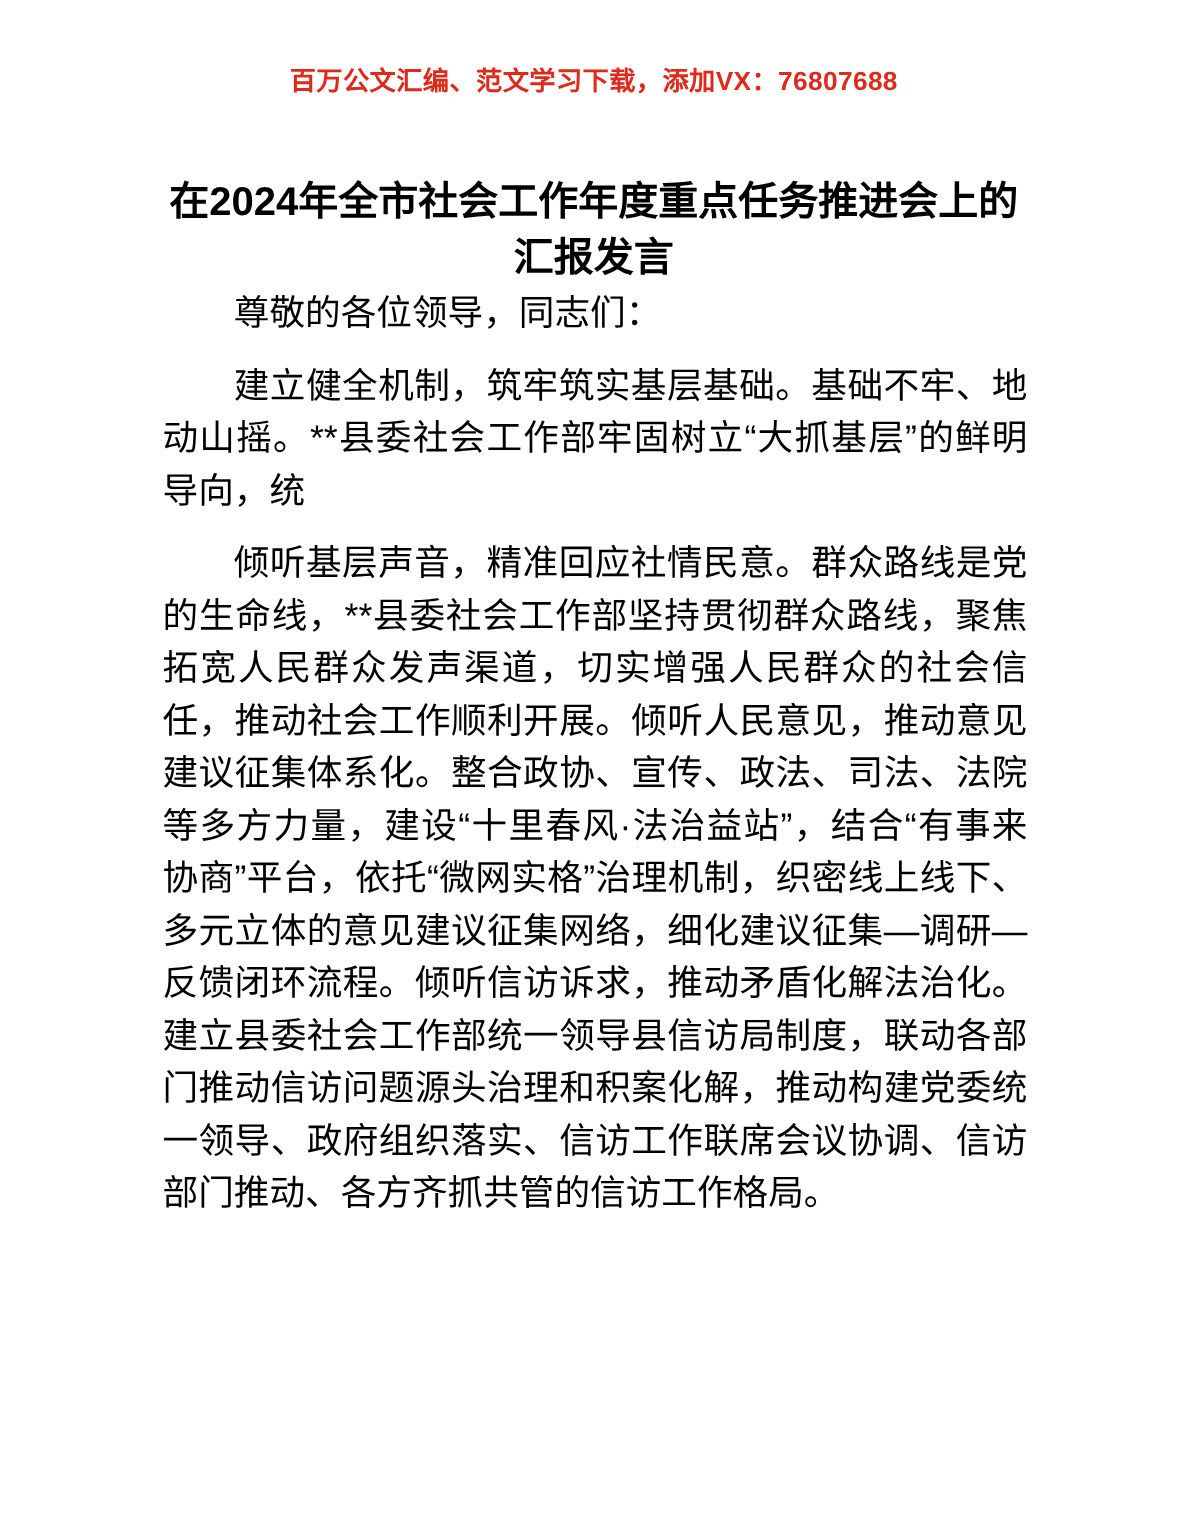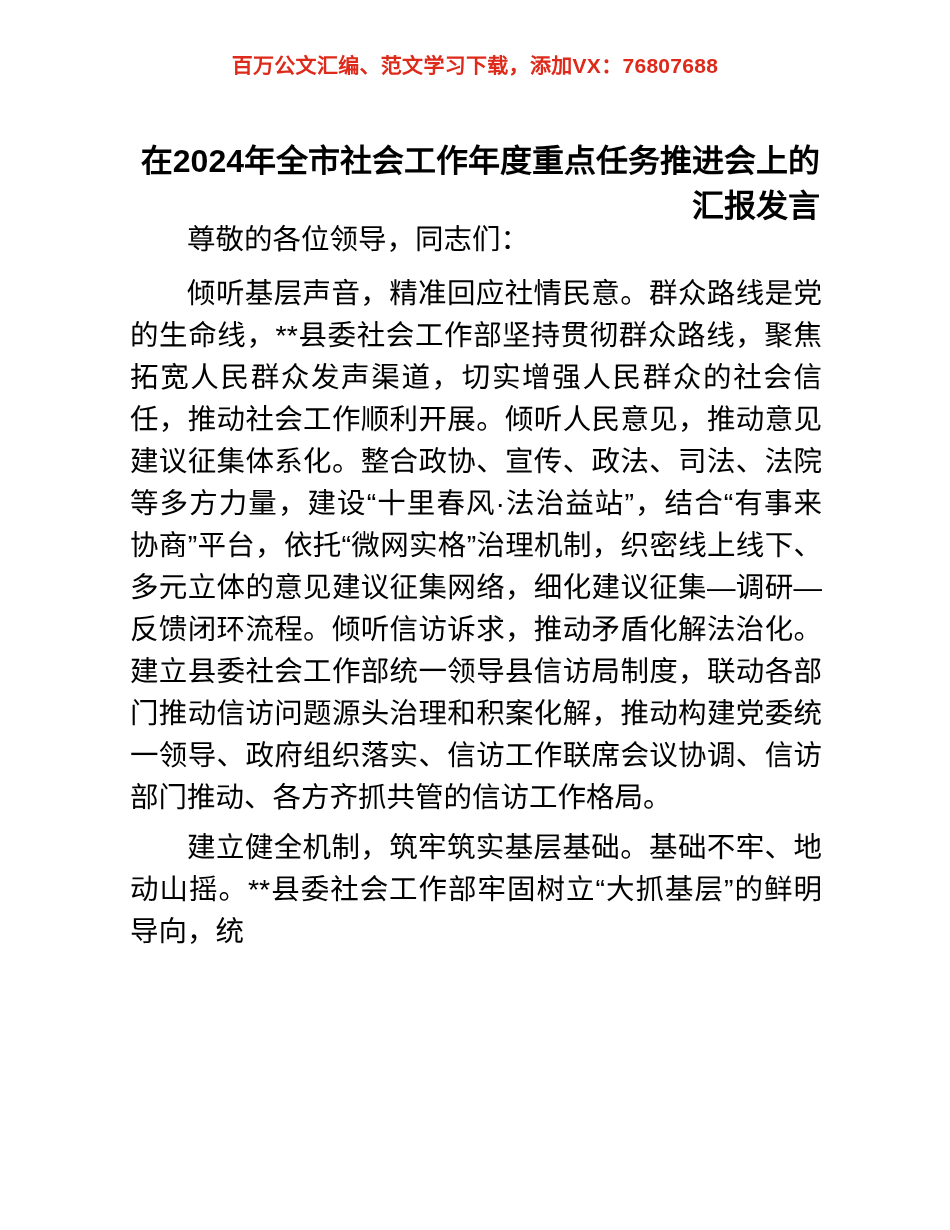--- a/index.html
+++ b/index.html
@@ -37,21 +37,21 @@
     line-height: 1.3;
     white-space: nowrap;
   }
 
   
   .doc-title {
     position: absolute;
     top: 118px;
     left: 130px;
     width: 690px;
-    text-align: right;
+    text-align: center;
     font-size: 32px;
     font-weight: bold;
     color: #000000;
     line-height: 45px;
     letter-spacing: 0px;
   }
 
   
   .doc-body {
     position: absolute;
@@ -59,21 +59,21 @@
     left: 130px;
     width: 692px;
     font-size: 28.5px;
     color: #000000;
     line-height: 42px;
     text-align: justify;
     text-justify: inter-ideograph;
   }
 
   .para {
-    margin: 4px 0 8px 0;
+    margin: 16px 0 8px 0;
     text-indent: 2em;
     text-align: justify;
     text-justify: inter-ideograph;
     word-break: break-all;
   }
 
   .para.last-visible {
     margin-bottom: 0;
   }
 
@@ -86,17 +86,17 @@
 <body>
 
 <div class="page">
 
   <div class="promo-banner">百万公文汇编、范文学习下载，添加VX：76807688</div>
 
   <h1 class="doc-title">在2024年全市社会工作年度重点任务推进会上的汇报发言</h1>
 
   <div class="doc-body">
     <p class="para salutation">尊敬的各位领导，同志们：</p>
+    <p class="para last-visible">建立健全机制，筑牢筑实基层基础。基础不牢、地动山摇。**县委社会工作部牢固树立“大抓基层”的鲜明导向，统</p>
     <p class="para">倾听基层声音，精准回应社情民意。群众路线是党的生命线，**县委社会工作部坚持贯彻群众路线，聚焦拓宽人民群众发声渠道，切实增强人民群众的社会信任，推动社会工作顺利开展。倾听人民意见，推动意见建议征集体系化。整合政协、宣传、政法、司法、法院等多方力量，建设“十里春风·法治益站”，结合“有事来协商”平台，依托“微网实格”治理机制，织密线上线下、多元立体的意见建议征集网络，细化建议征集—调研—反馈闭环流程。倾听信访诉求，推动矛盾化解法治化。建立县委社会工作部统一领导县信访局制度，联动各部门推动信访问题源头治理和积案化解，推动构建党委统一领导、政府组织落实、信访工作联席会议协调、信访部门推动、各方齐抓共管的信访工作格局。</p>
-    <p class="para last-visible">建立健全机制，筑牢筑实基层基础。基础不牢、地动山摇。**县委社会工作部牢固树立“大抓基层”的鲜明导向，统</p>
   </div>
 
 </div>
 
 </body></html>

